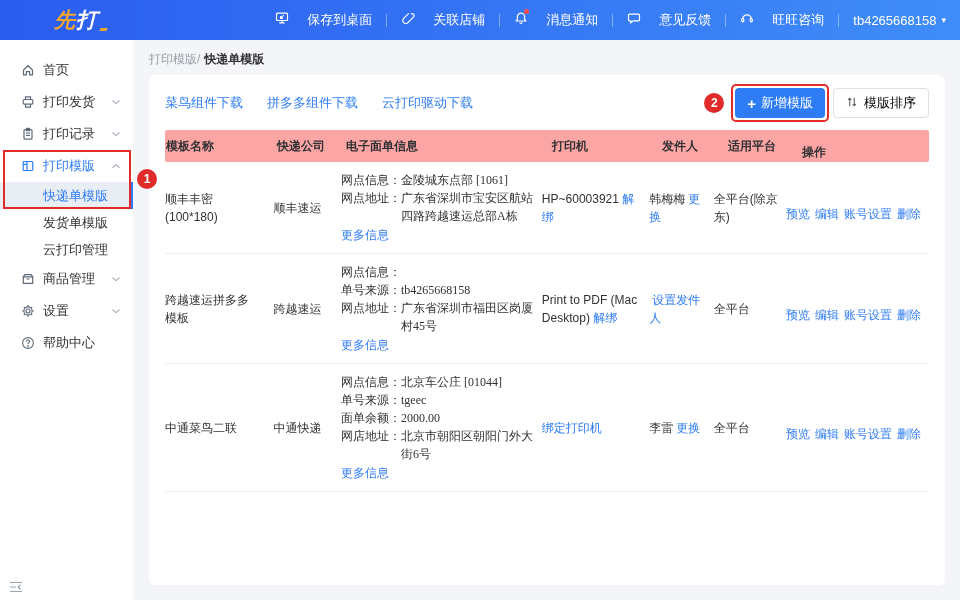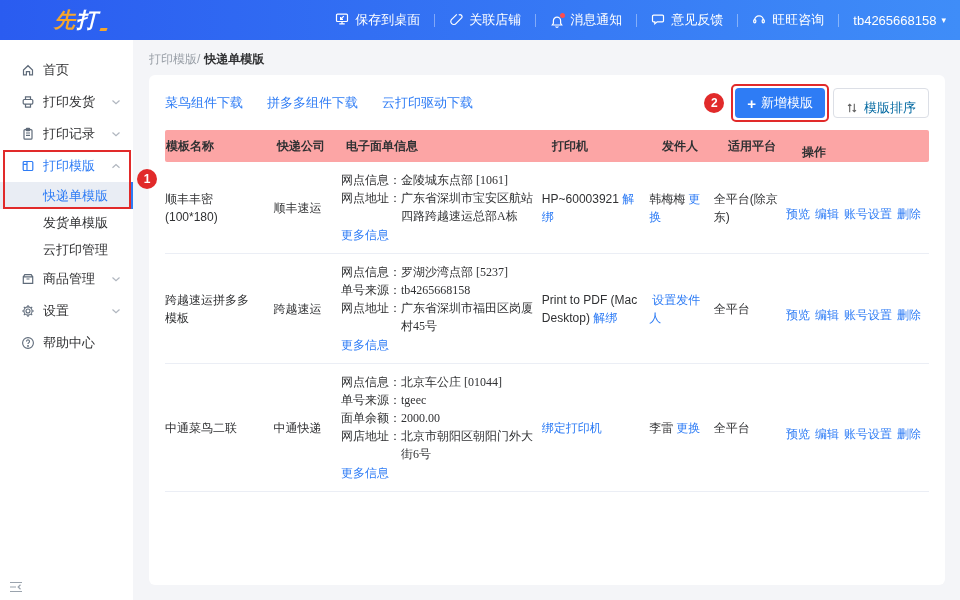--- a/index.html
+++ b/index.html
@@ -7,21 +7,21 @@
   body { font-family:"Liberation Sans",sans-serif; background:#f4f5f8; overflow:hidden; position:relative; color:#303133; }
 
   
   .topbar { position:absolute; top:0; left:0; width:960px; height:40px;
     background:linear-gradient(90deg,#2a5cf0,#3f8df8); display:flex; align-items:center; color:#fff; z-index:5; }
   .logo { margin-left:54px; font-size:21px; font-weight:800; font-style:italic; letter-spacing:1px; display:flex; align-items:flex-end; }
   .logo .l1 { color:#f6a62c; }
   .logo .l2 { color:#ffffff; }
   .logo .l3 { display:inline-block; width:7px; height:3px; background:#f6a62c; margin:0 0 3px 2px; transform:skewX(-20deg); }
   .topnav { margin-left:auto; margin-right:14px; display:flex; align-items:center; font-size:13px; }
-  .topnav-item { display:flex; align-items:flex-end; gap:6px; cursor:pointer; white-space:nowrap; }
+  .topnav-item { display:flex; align-items:flex-start; gap:18px; cursor:pointer; white-space:nowrap; }
   .tdivider { width:1px; height:13px; background:rgba(255,255,255,.38); margin:0 14px; }
   .bell-wrap { position:relative; display:flex; }
   .bell-dot { position:absolute; right:-1px; top:-2px; width:5px; height:5px; border-radius:50%; background:#ff4d4f; }
   .account { display:flex; align-items:center; gap:5px; cursor:pointer; }
   .caret { font-size:9px; line-height:1; }
 
   
   .sidebar { position:absolute; top:40px; left:0; width:133px; bottom:0; background:#fff; padding-top:14px; z-index:2;font-family:Liberation Mono, monospace; }
   .mitem { height:32px; display:flex; align-items:center; padding:0 12px 0 21px; font-size:13px; color:#303133; cursor:pointer; }
   .mitem .micon { width:14px; height:14px; margin-right:8px; display:flex; }
@@ -37,21 +37,21 @@
   .breadcrumb { padding:11px 0 0 16px; font-size:12px; display:flex; gap:4px; }
   .bc-parent { color:#9aa0a8; }
   .bc-current { color:#303133; font-weight:700; }
 
   .card { position:absolute; left:16px; top:35px; width:796px; height:510px; background:#fff; border-radius:6px; }
   .card-toolbar { display:flex; align-items:center; padding:13px 16px 0 16px; }
   .dl-link { color:#2e7cf5; font-size:13px; margin-right:24px; cursor:pointer; text-decoration:none; white-space:nowrap; }
   .toolbar-right { margin-left:auto; display:flex; align-items:center; gap:8px; }
   .btn { height:30px; border-radius:4px; font-size:13px; display:flex; align-items:center; cursor:pointer; white-space:nowrap; font-family:"Liberation Sans",sans-serif; }
   .btn-primary { background:#2e7cf5; color:#fff; padding:0 12px; gap:5px; border:none; position:relative; }
-  .btn-plain { background:#fff; color:#0369a1; padding:0 12px; gap:6px; border:1px solid #dcdfe6;align-items:flex-end; }
+  .btn-plain { background:#fff; color:#000000; padding:0 12px; gap:6px; border:1px solid #dcdfe6; }
   .plus-glyph { font-size:15px; font-weight:700; line-height:1; }
   .btn-wrap { position:relative; }
 
   
   .ann-box-btn { position:absolute; left:-4px; top:-4px; right:-4px; bottom:-4px; border:2px solid #e12a2a; border-radius:5px; pointer-events:none; }
   .ann-circle { position:absolute; width:20px; height:20px; border-radius:50%; background:#e12a2a; color:#fff; font-size:12px; font-weight:700; display:flex; align-items:center; justify-content:center; z-index:6; }
   .ann-circle.step2 { left:-31px; top:5px; }
   .ann-box-sidebar { position:absolute; left:3px; top:150px; width:128px; height:59px; border:2px solid #e12a2a; z-index:4; pointer-events:none; }
   .ann-circle.step1 { left:137px; top:169px; }
 
@@ -318,21 +318,20 @@
           <a class="link">删除</a>
         </div>
       </div>
 
       <div class="trow">
         <div class="cell c1">跨越速运拼多多模板</div>
         <div class="cell c2">跨越速运</div>
         <div class="cell c3">
           <div class="wline">
               <span class="wlabel">网点信息：</span>
-              <span class="wvalue">罗湖沙湾点部 [5237]</span>
             </div>
           <div class="wline">
               <span class="wlabel">单号来源：</span>
               <span class="wvalue">tb4265668158</span>
             </div>
           <div class="wline">
               <span class="wlabel">网点地址：</span>
               <span class="wvalue">广东省深圳市福田区岗厦村45号</span>
             </div>
           <a class="link more-link">更多信息</a>

